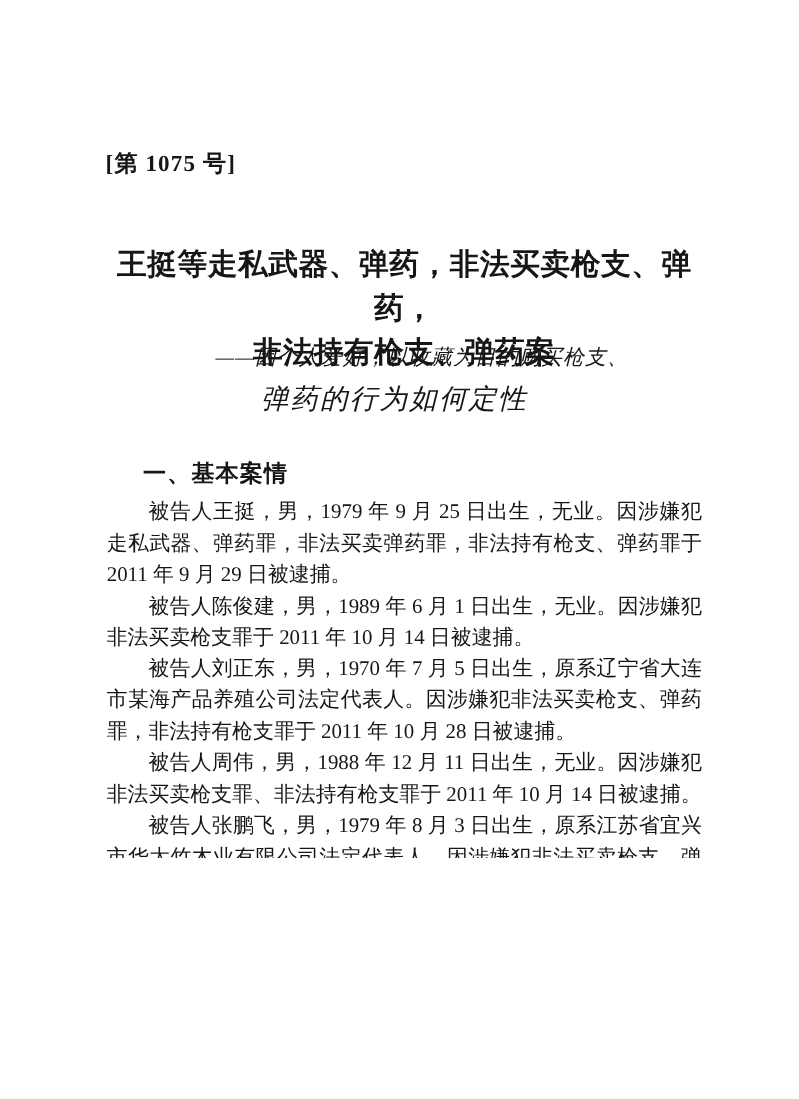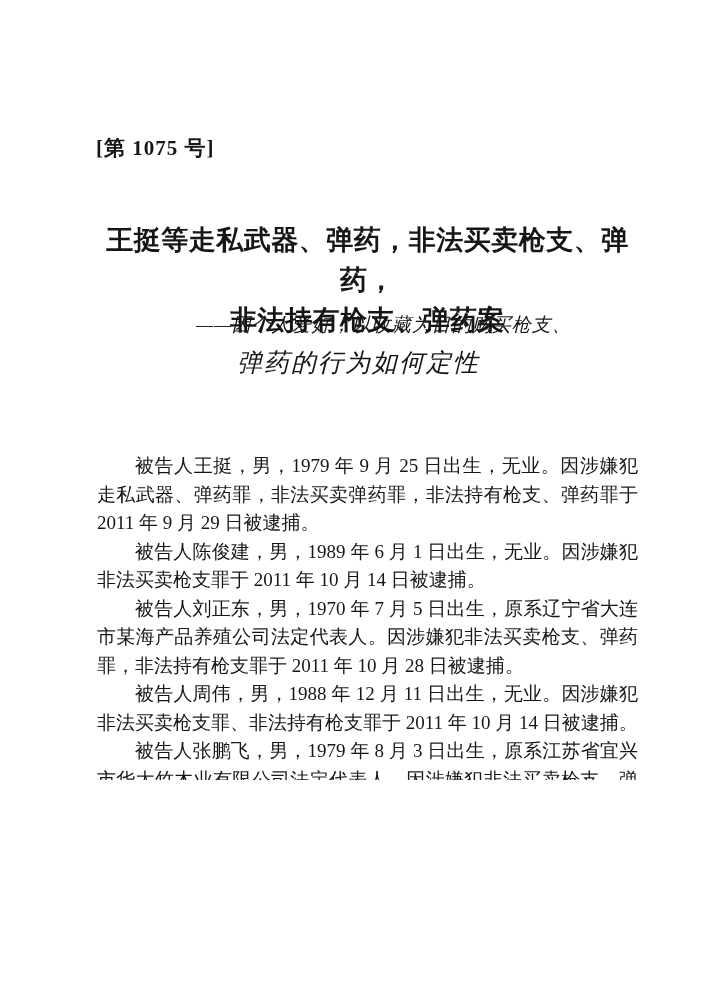--- a/index.html
+++ b/index.html
@@ -95,20 +95,21 @@
   <div class="case-number">[第 1075 号]</div>
 
   <div class="title-block">
     <div>王挺等走私武器、弹药，非法买卖枪支、弹药，</div>
     <div>非法持有枪支、弹药案</div>
   </div>
 
   <div class="subtitle-line1">——因个人爱好，以收藏为目的购买枪支、</div>
   <div class="subtitle-line2">弹药的行为如何定性</div>
 
+  <div class="section-heading">一、基本案情</div>
 
   <div class="body-text">
     <p>被告人王挺，男，1979 年 9 月 25 日出生，无业。因涉嫌犯走私武器、弹药罪，非法买卖弹药罪，非法持有枪支、弹药罪于 2011 年 9 月 29 日被逮捕。</p>
     <p>被告人陈俊建，男，1989 年 6 月 1 日出生，无业。因涉嫌犯非法买卖枪支罪于 2011 年 10 月 14 日被逮捕。</p>
     <p>被告人刘正东，男，1970 年 7 月 5 日出生，原系辽宁省大连市某海产品养殖公司法定代表人。因涉嫌犯非法买卖枪支、弹药罪，非法持有枪支罪于 2011 年 10 月 28 日被逮捕。</p>
     <p>被告人周伟，男，1988 年 12 月 11 日出生，无业。因涉嫌犯非法买卖枪支罪、非法持有枪支罪于 2011 年 10 月 14 日被逮捕。</p>
     <p>被告人张鹏飞，男，1979 年 8 月 3 日出生，原系江苏省宜兴市华太竹木业有限公司法定代表人。因涉嫌犯非法买卖枪支、弹药罪于 2011 年 10 月 14 日被逮捕。</p>
   </div>
 
   <div class="page-number">17</div>

